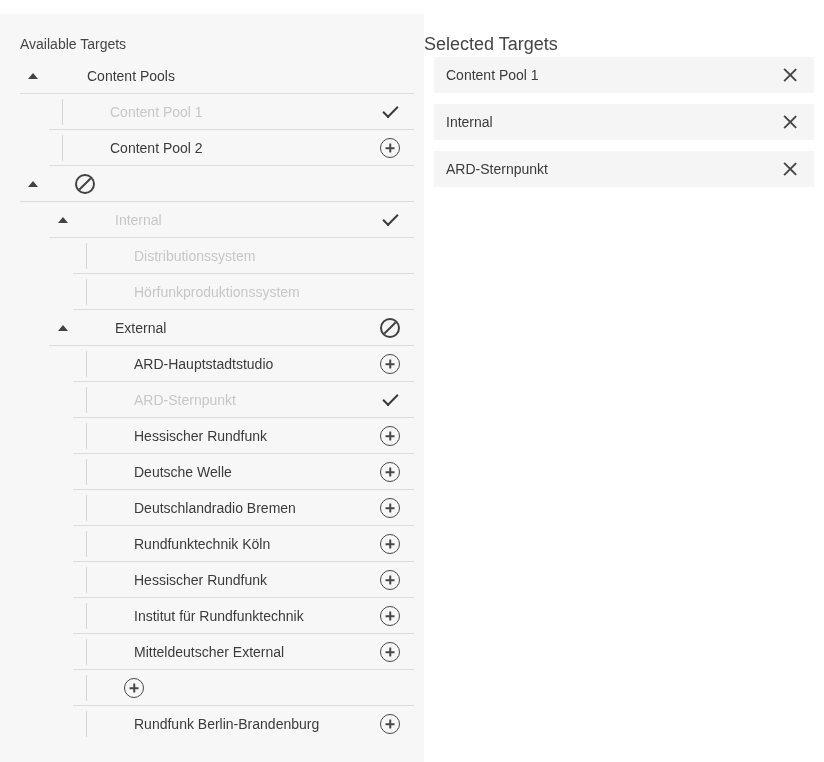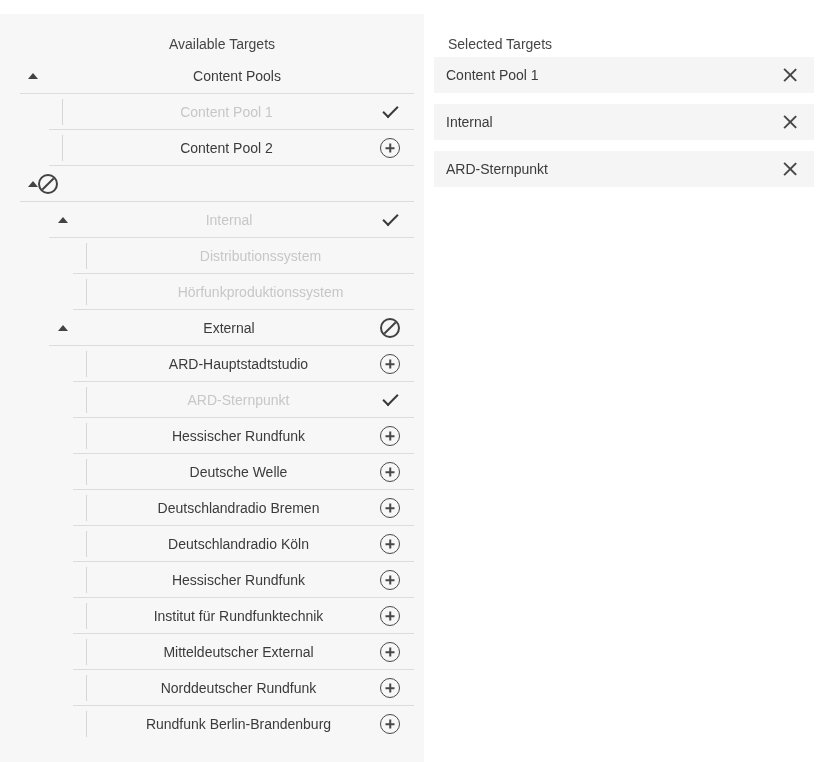--- a/index.html
+++ b/index.html
@@ -7,29 +7,29 @@
     width:824px;height:762px;overflow:hidden;position:relative;
     background:#ffffff;
     font-family:"Liberation Sans","DejaVu Sans",sans-serif;
     -webkit-font-smoothing:antialiased;
   }
   .stage{position:absolute;inset:0;}
 
   
   .left-panel{
     position:absolute;left:0;top:14px;width:424px;height:748px;
-    background:#f7f7f7;overflow:hidden;text-align:center;
+    background:#f7f7f7;overflow:hidden;
   }
   .left-title{
     padding:20px 0 0 20px;height:20px;line-height:20px;
     font-size:14px;color:#454545;
   }
   .tree{margin-top:4px;}
   .row{
-    position:relative;height:36px;display:flex;align-items:center;
+    position:relative;height:36px;display:flex;align-items:center;gap:37px;
   }
   .row::after{
     content:"";position:absolute;bottom:0;right:10px;height:1px;background:#dcdcdc;
   }
   .row.lvl1::after{left:20px;}
   .row.lvl2::after{left:49px;}
   .row.lvl3::after{left:73px;}
   .row:last-child::after{display:none;}
 
   .arrow{
@@ -75,22 +75,22 @@
   .state-icon.block-icon::before{
     content:"";position:absolute;left:50%;top:50%;width:2px;height:20px;
     background:#424242;transform:translate(-50%,-50%) rotate(45deg);
   }
 
   
   .right-panel{
     position:absolute;left:424px;top:0;width:400px;height:762px;background:#ffffff;
   }
   .right-title{
-    margin:36px 0 5px 24px;height:16px;line-height:16px;
-    font-size:14px;color:#454545;
+    margin:36px 0 5px 0;height:16px;line-height:16px;
+    font-size:18px;color:#454545;
   }
   .chip{
     position:relative;height:36px;margin:0 10px 11px 10px;
     background:#f5f5f5;display:flex;align-items:center;
   }
   .chip-label{flex:1;margin-left:12px;font-size:14px;color:#3b3b3b;white-space:nowrap;}
   .close-x{
     width:16px;height:16px;margin-right:16px;position:relative;flex:none;cursor:pointer;
   }
   .close-x::before,.close-x::after{
@@ -178,21 +178,21 @@
       </div>
 
       <div class="row lvl3">
         <span class="guide"></span>
         <span class="label">Deutschlandradio Bremen</span>
         <span class="state-icon add-icon"></span>
       </div>
 
       <div class="row lvl3">
         <span class="guide"></span>
-        <span class="label">Deutschlandradio Köln</span>
+        <span class="label">Rundfunktechnik Köln</span>
         <span class="state-icon add-icon"></span>
       </div>
 
       <div class="row lvl3">
         <span class="guide"></span>
         <span class="label">Hessischer Rundfunk</span>
         <span class="state-icon add-icon"></span>
       </div>
 
       <div class="row lvl3">
@@ -202,21 +202,20 @@
       </div>
 
       <div class="row lvl3">
         <span class="guide"></span>
         <span class="label">Mitteldeutscher External</span>
         <span class="state-icon add-icon"></span>
       </div>
 
       <div class="row lvl3">
         <span class="guide"></span>
-        <span class="label">Norddeutscher Rundfunk</span>
         <span class="state-icon add-icon"></span>
       </div>
 
 
       <div class="row lvl3">
         <span class="guide"></span>
         <span class="label">Rundfunk Berlin-Brandenburg</span>
         <span class="state-icon add-icon"></span>
       </div>
 

